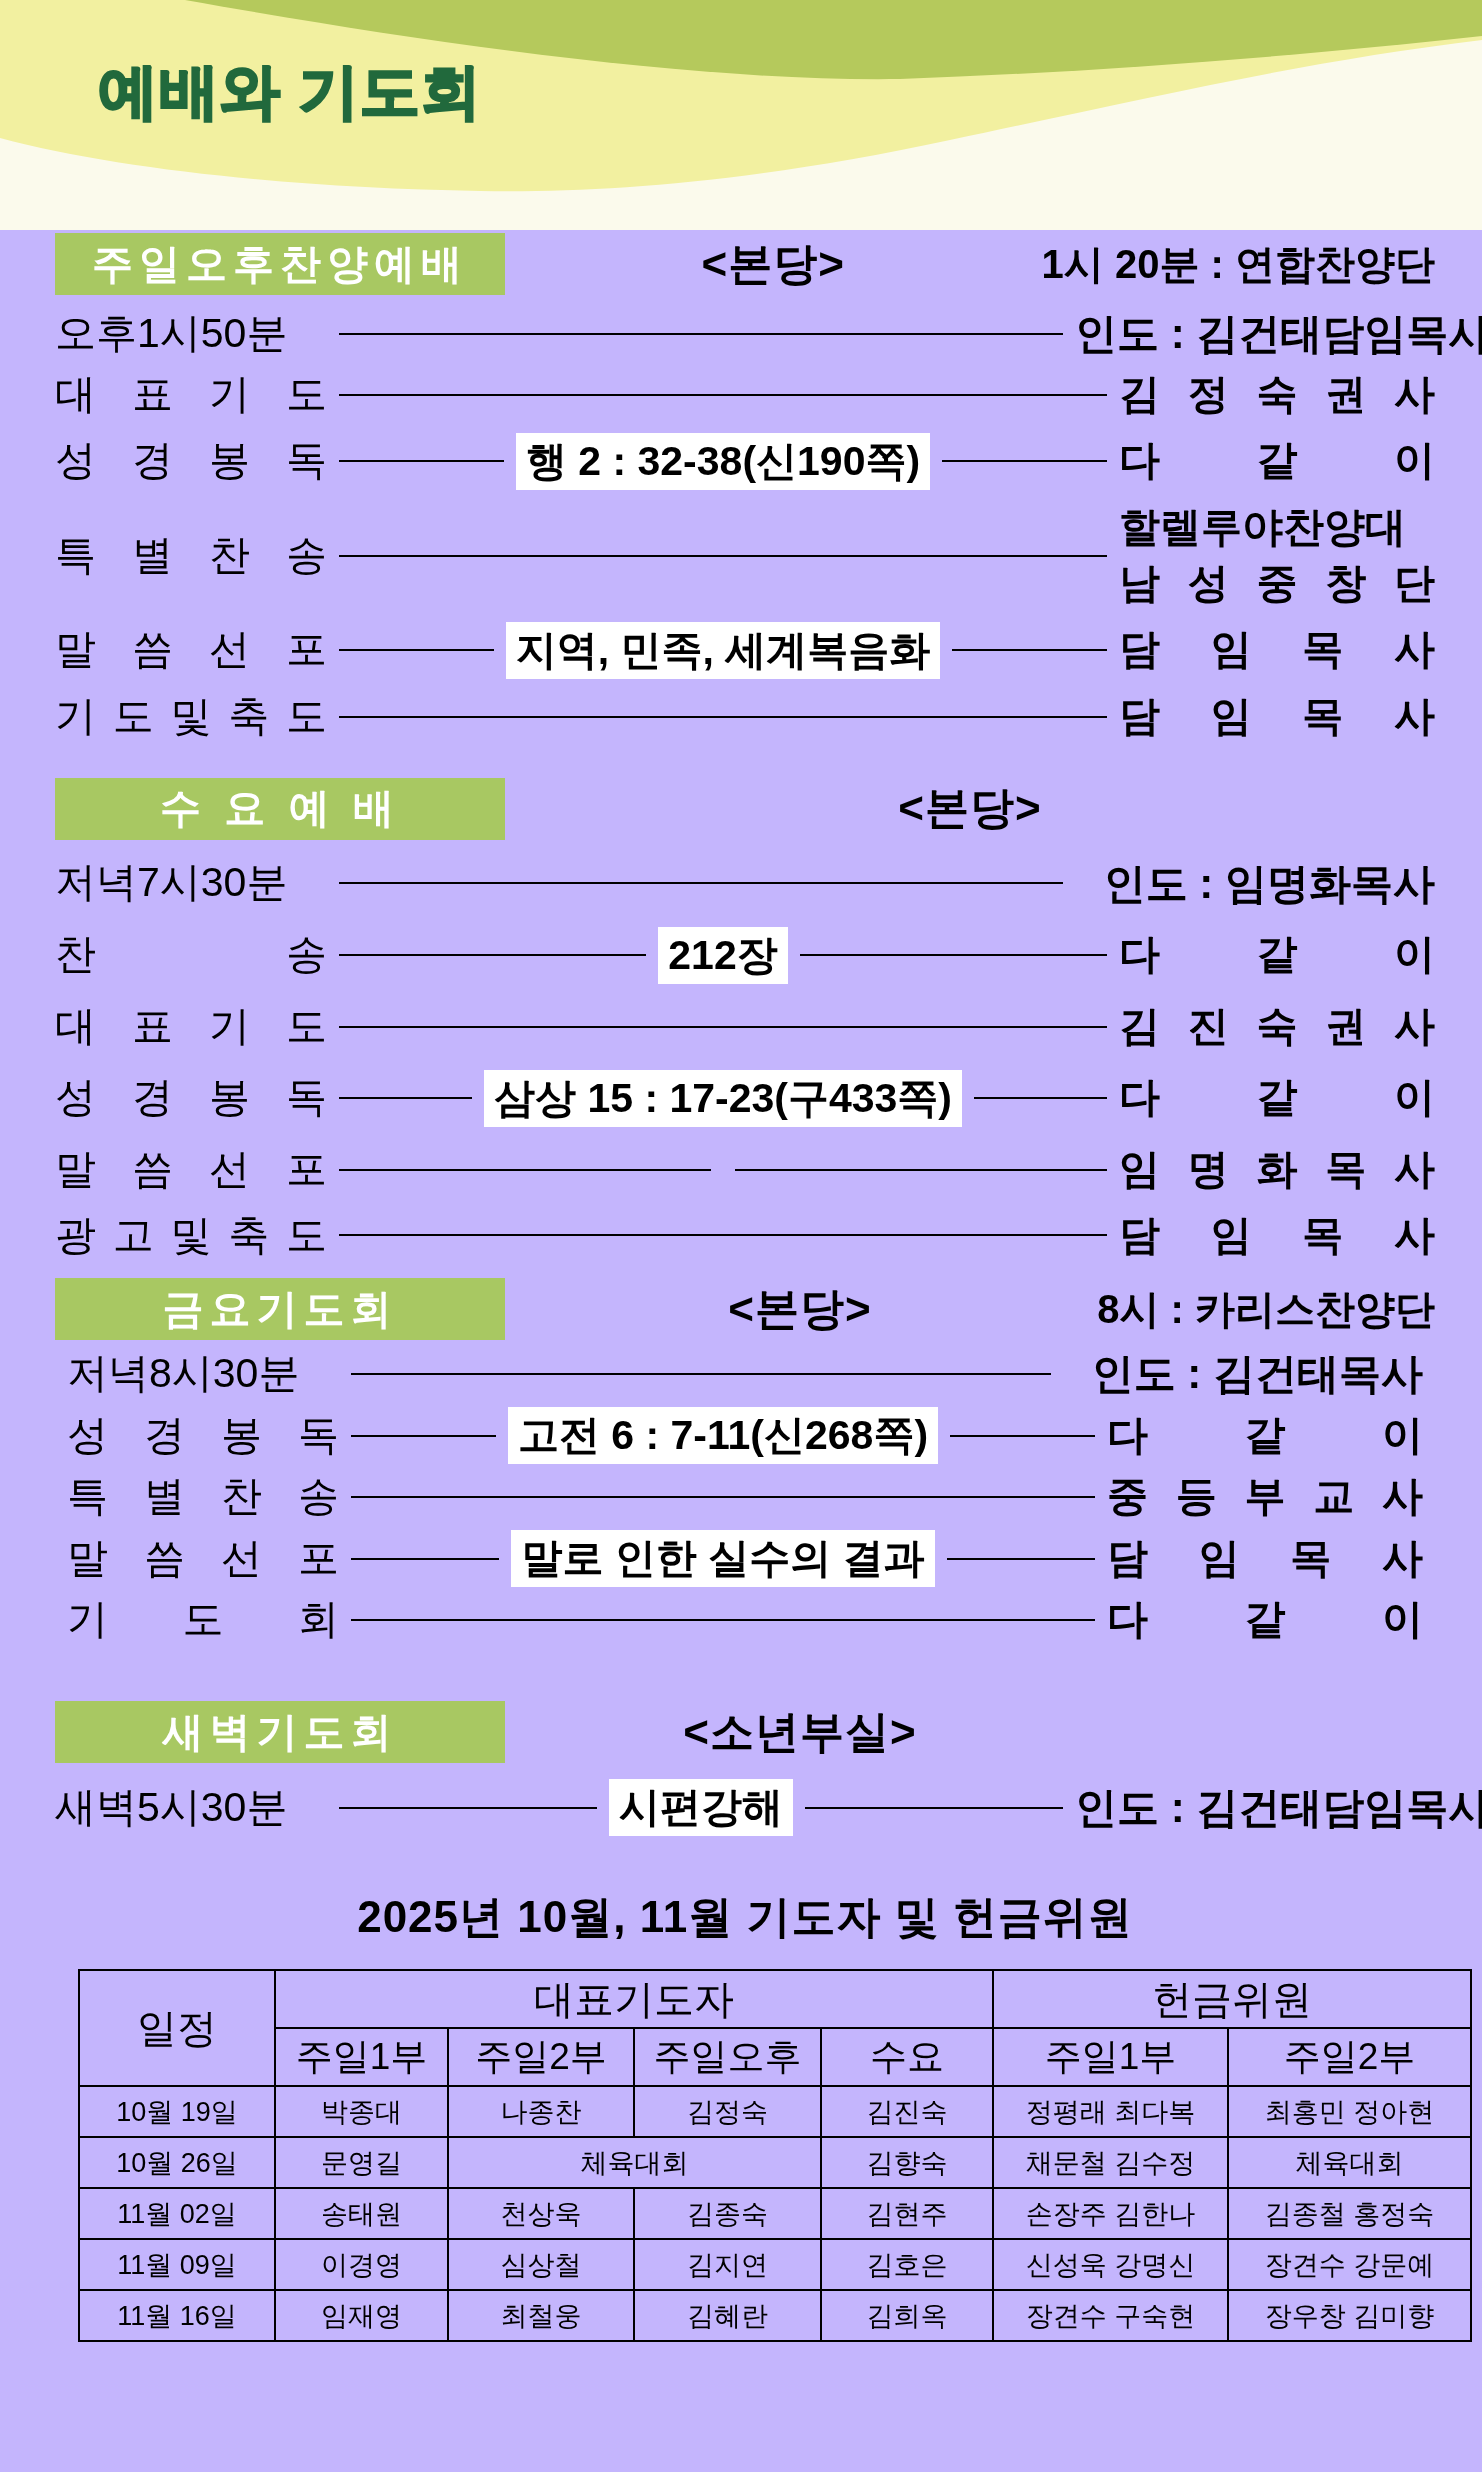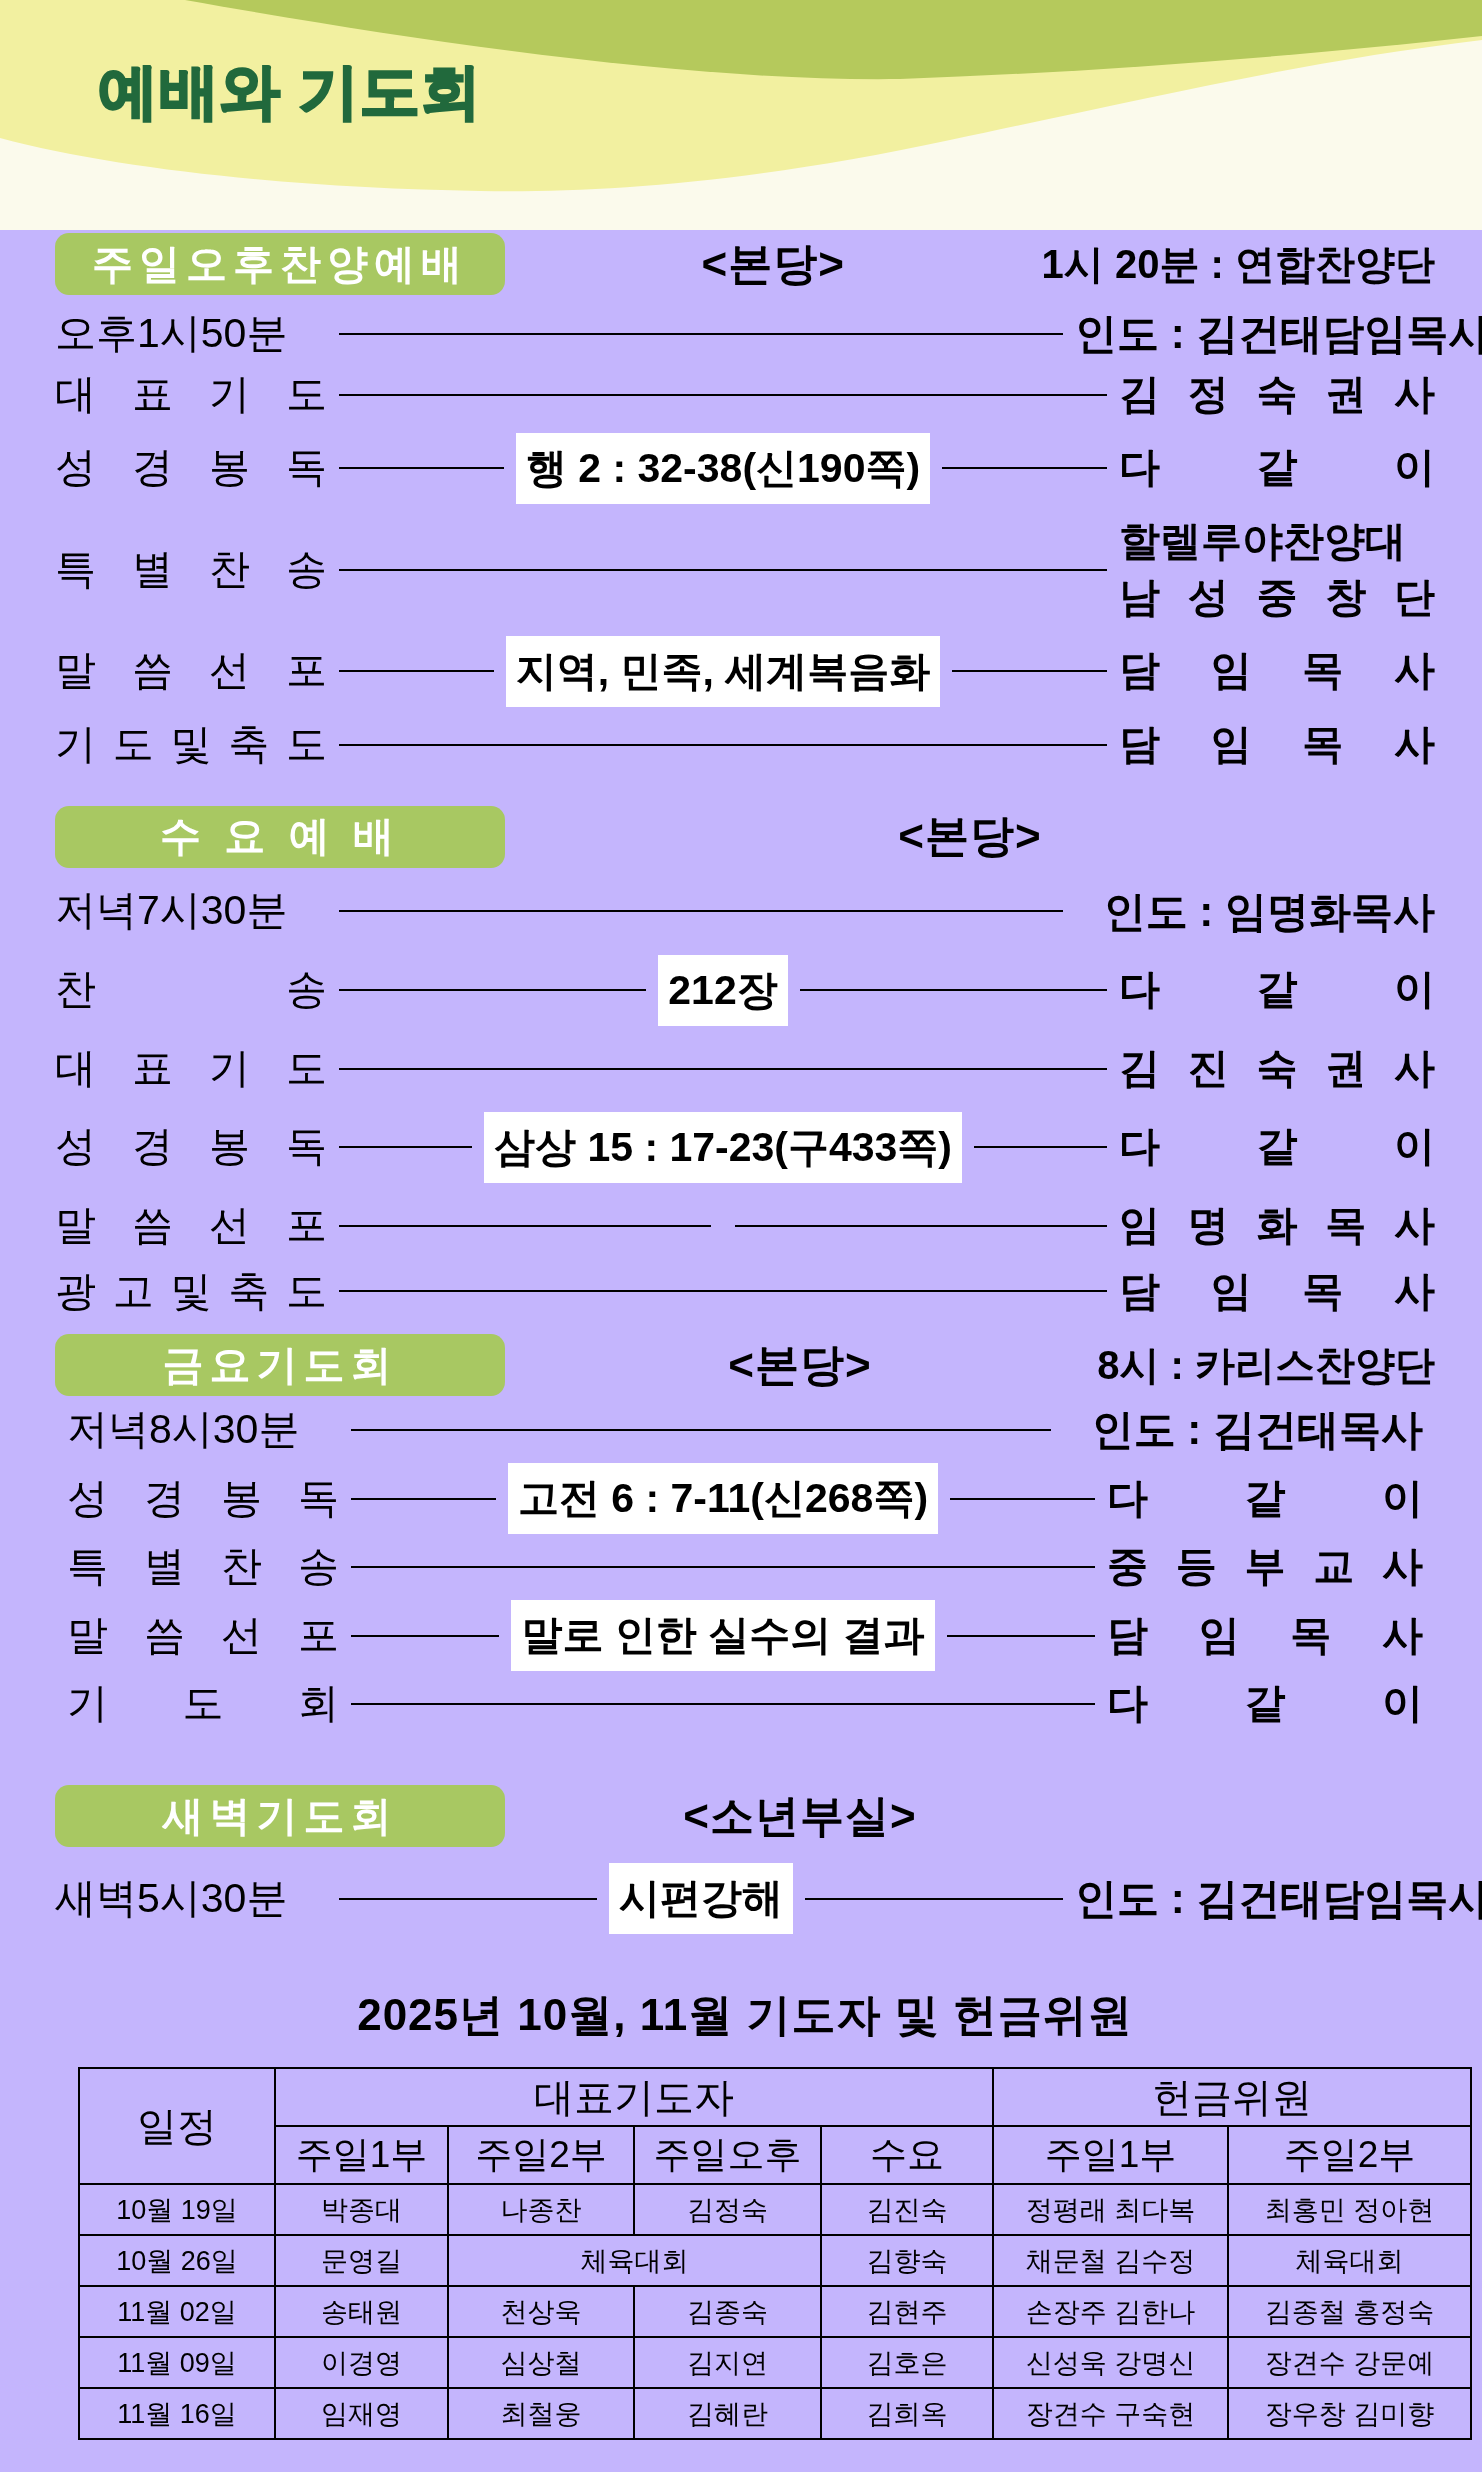--- a/index.html
+++ b/index.html
@@ -21,34 +21,34 @@
     color:#21693c;-webkit-text-stroke:2.5px #21693c;
   }
   
   .content{padding:0 47px 0 55px;}
   .sec{margin:0;}
   .sec-head{display:flex;align-items:center;height:62px;}
   .badge{
     width:450px;height:62px;flex:0 0 450px;
     background:#a8c862;color:#fff;
     display:flex;align-items:center;justify-content:center;
-    font-size:41px;font-weight:700;letter-spacing:6px;border-radius:14px;
+    font-size:41px;font-weight:700;letter-spacing:6px;
   }
   .venue{flex:1;text-align:center;font-size:44px;font-weight:700;letter-spacing:1px;}
   .time-info{min-width:340px;text-align:right;font-size:40px;font-weight:700;white-space:nowrap;}
   
   .r{display:flex;align-items:center;}
   .lab{
     width:272px;flex:0 0 272px;font-size:41px;font-weight:400;
     text-align:justify;text-align-last:justify;line-height:1.12;
   }
   .ln{flex:1 1 auto;border-top:2px solid #000;margin:0 12px;min-width:40px;}
   .ctr{
     font-size:41px;font-weight:700;background:#ffffff;
-    padding:8px 10px;white-space:nowrap;
+    padding:1px 10px;white-space:nowrap;
   }
   .rt{
     width:316px;flex:0 0 316px;font-size:41px;font-weight:700;
     text-align:justify;text-align-last:justify;line-height:1.12;
   }
   .rt.indo{
     width:360px;flex:0 0 360px;font-size:42px;
     text-align:center;text-align-last:right;white-space:nowrap;
   }
   .rt-stack{width:316px;flex:0 0 316px;display:flex;flex-direction:column;gap:10px;}

